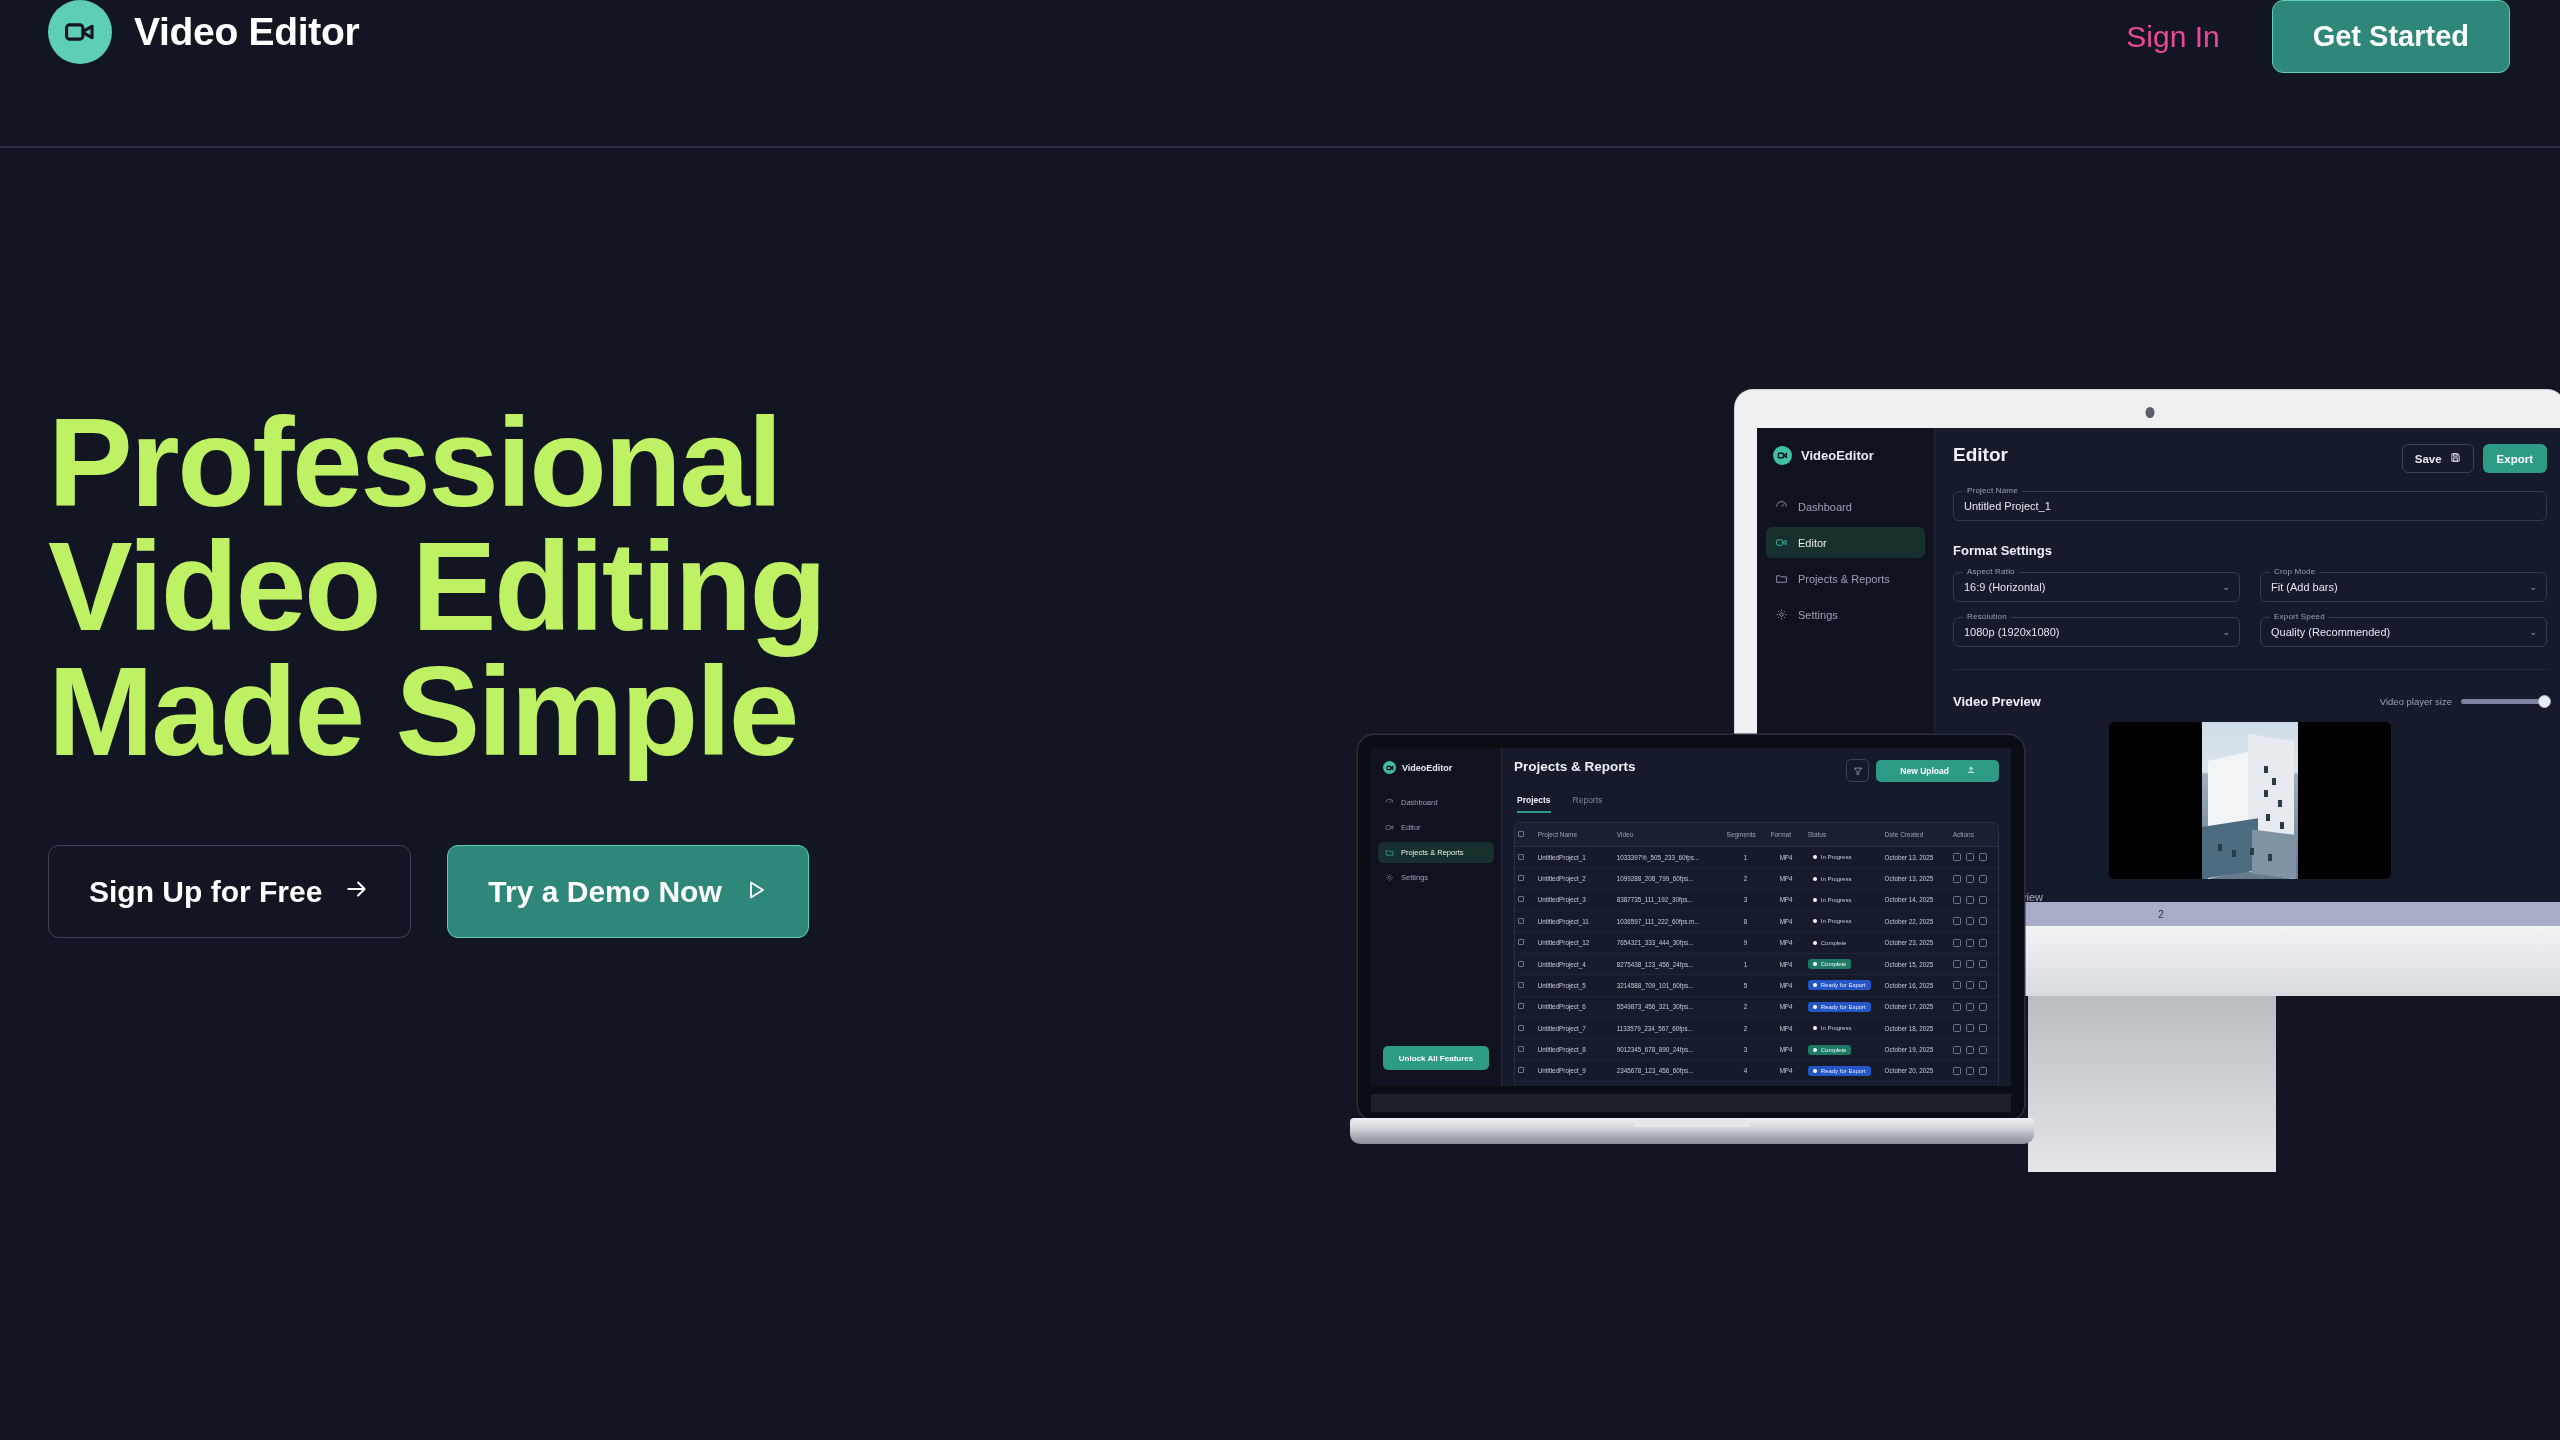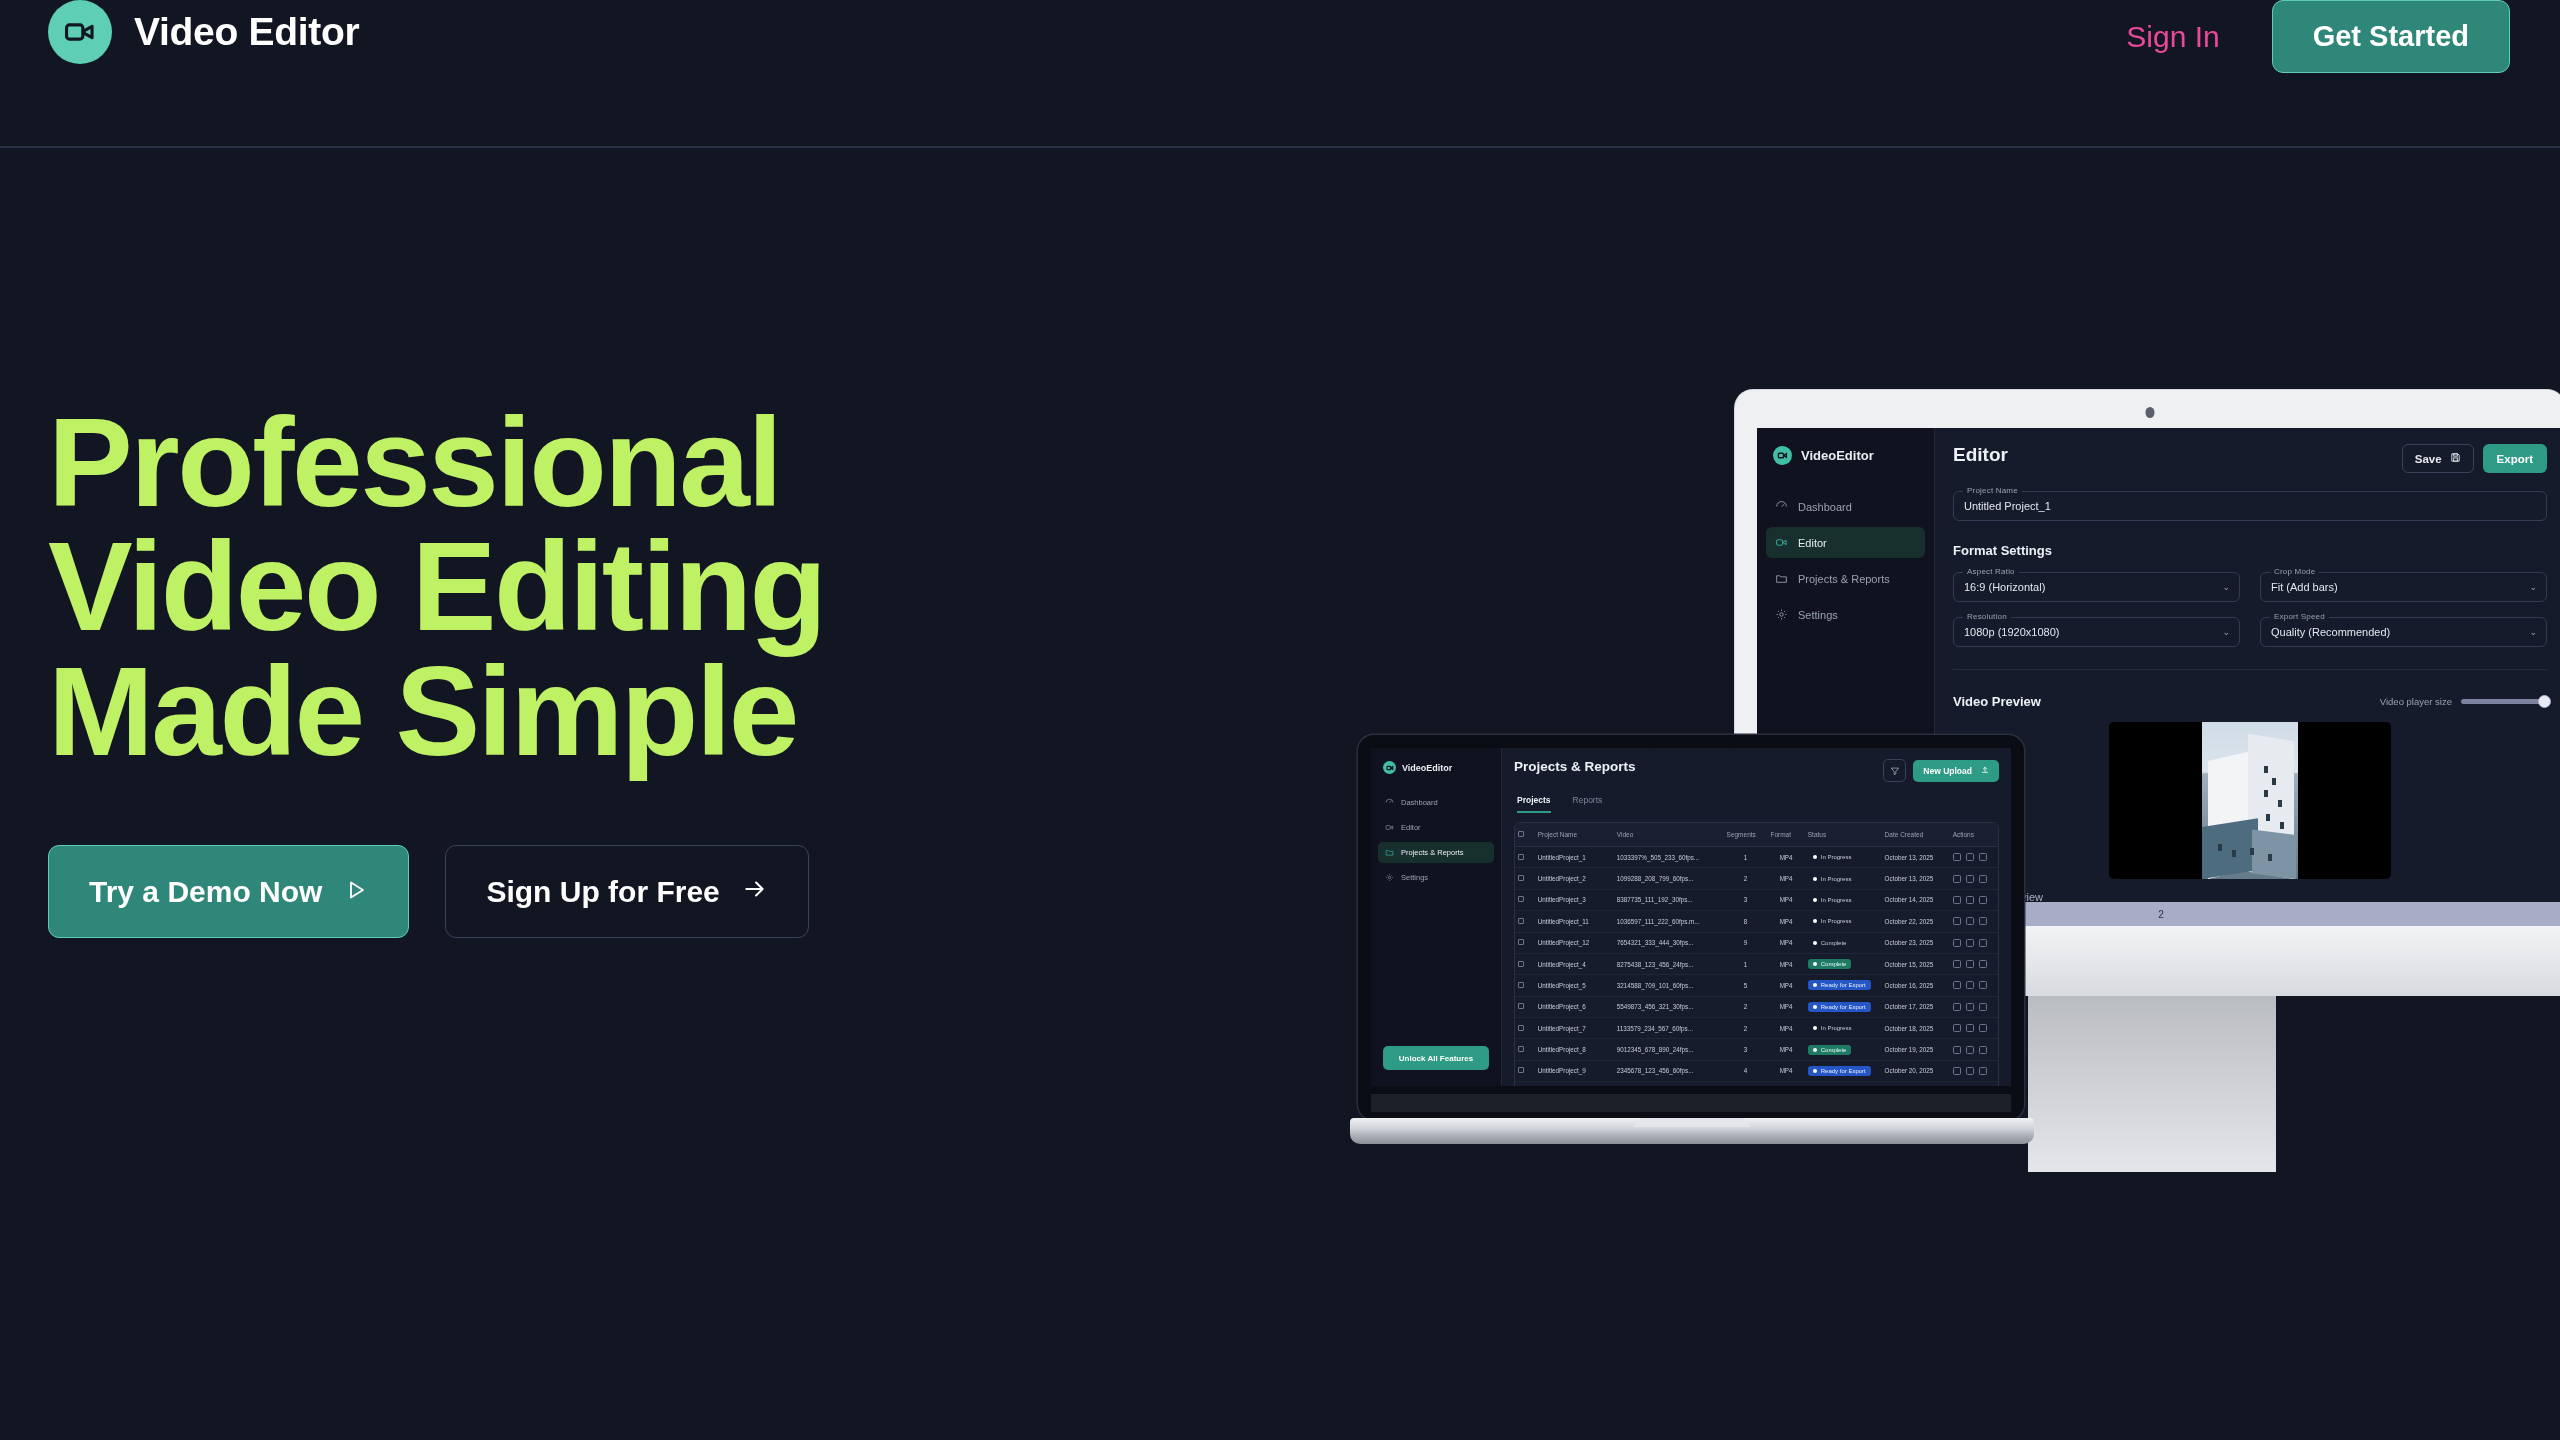--- a/index.html
+++ b/index.html
@@ -177,21 +177,21 @@
     position:absolute;left:12px;bottom:16px;width:106px;height:24px;background:#2e9b84;
     border-radius:5px;display:flex;align-items:center;justify-content:center;
     font-size:8px;font-weight:bold;color:#fff;
   }
 
   .lp-main{position:absolute;left:131px;top:0;right:0;bottom:0;padding:11px 12px 0;}
   .lp-top{display:flex;align-items:flex-start;justify-content:space-between;}
   .lp-h1{font-size:13.5px;font-weight:bold;color:#eef1f6;}
   .lp-topbtns{display:flex;align-items:center;gap:7px;}
   .filter-btn{width:23px;height:23px;border:1px solid #3b4158;border-radius:5px;display:flex;align-items:center;justify-content:center;}
-  .upload-btn{background:#2e9b84;border-radius:5px;color:#fff;font-size:8.5px;font-weight:bold;padding:6px 10px;display:flex;align-items:center;gap:9px;}
+  .upload-btn{background:#2e9b84;border-radius:5px;color:#fff;font-size:8.5px;font-weight:bold;padding:6px 24px;display:flex;align-items:center;gap:18px;}
 
   .tabs{display:flex;gap:22px;margin-top:13px;padding-left:3px;}
   .tab{font-size:8.5px;color:#7e869c;padding-bottom:6px;}
   .tab.active{color:#eef1f6;font-weight:bold;border-bottom:2px solid #2e9b84;}
 
   .tbl{margin-top:9px;border:1px solid #2a3044;border-radius:6px;overflow:hidden;}
   .tbl table{width:100%;border-collapse:collapse;table-layout:fixed;}
   .tbl th{
     font-size:6.5px;color:#9aa1b3;font-weight:normal;text-align:left;
     padding:8px 3px;background:#1a2031;border-bottom:1px solid #2a3044;
@@ -228,33 +228,33 @@
     <button id="signin-link">Sign In</button>
     <button id="get-started-btn">Get Started</button>
   </div>
 </header>
 
 <section id="hero">
   <h1 id="hero-title">Professional
 Video Editing
 Made Simple</h1>
   <div id="hero-actions">
+    <button class="cta" id="signup-free-btn">
+      <span>Sign Up for Free</span>
+      <span>
+        <svg width="26" height="26" viewBox="0 0 24 24" fill="none" stroke="#fff" stroke-width="1.9" stroke-linecap="round" stroke-linejoin="round">
+            <path d="M4 12h15M13 6l6 6-6 6"></path>
+          </svg>
+      </span>
+    </button>
     <button class="cta" id="try-demo-btn">
       <span>Try a Demo Now</span>
       <span>
         <svg width="24" height="24" viewBox="0 0 24 24" fill="none" stroke="#fff" stroke-width="1.8" stroke-linejoin="round">
             <path d="M7 4.5 19 12 7 19.5z"></path>
-          </svg>
-      </span>
-    </button>
-    <button class="cta" id="signup-free-btn">
-      <span>Sign Up for Free</span>
-      <span>
-        <svg width="26" height="26" viewBox="0 0 24 24" fill="none" stroke="#fff" stroke-width="1.9" stroke-linecap="round" stroke-linejoin="round">
-            <path d="M4 12h15M13 6l6 6-6 6"></path>
           </svg>
       </span>
     </button>
   </div>
 </section>
 
 <div id="scene">
 
   <div id="monitor">
     <div class="mon-bezel"></div>

